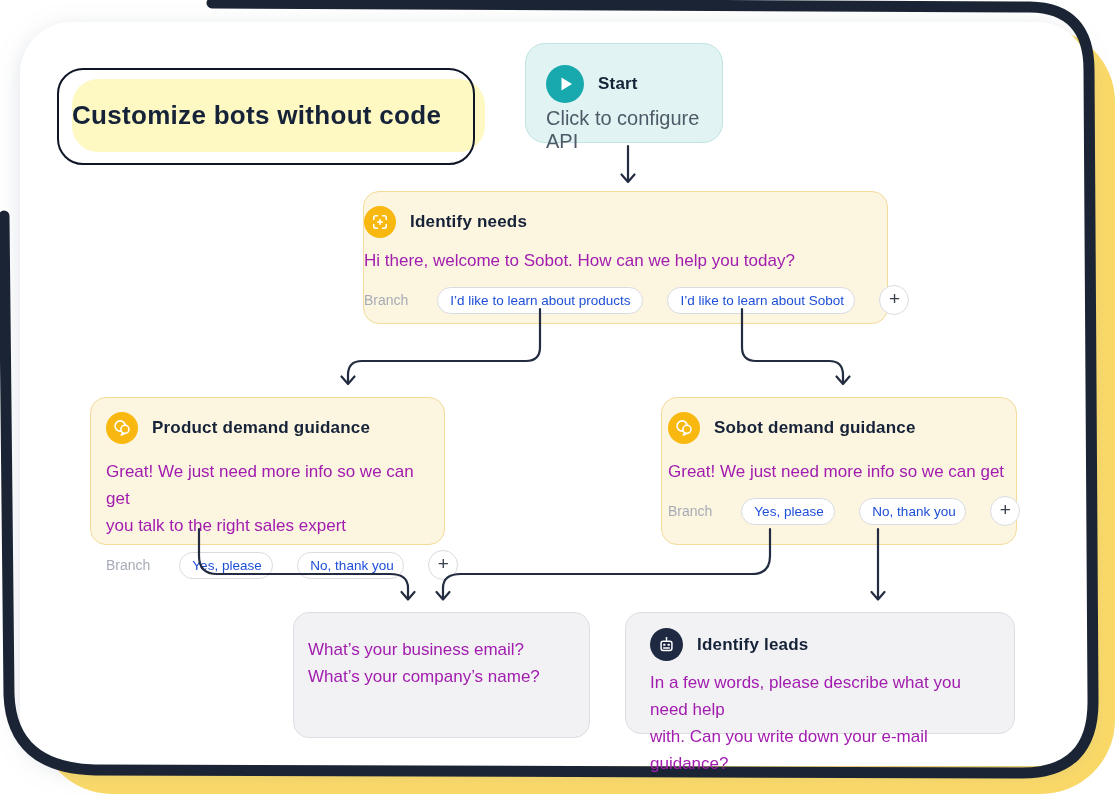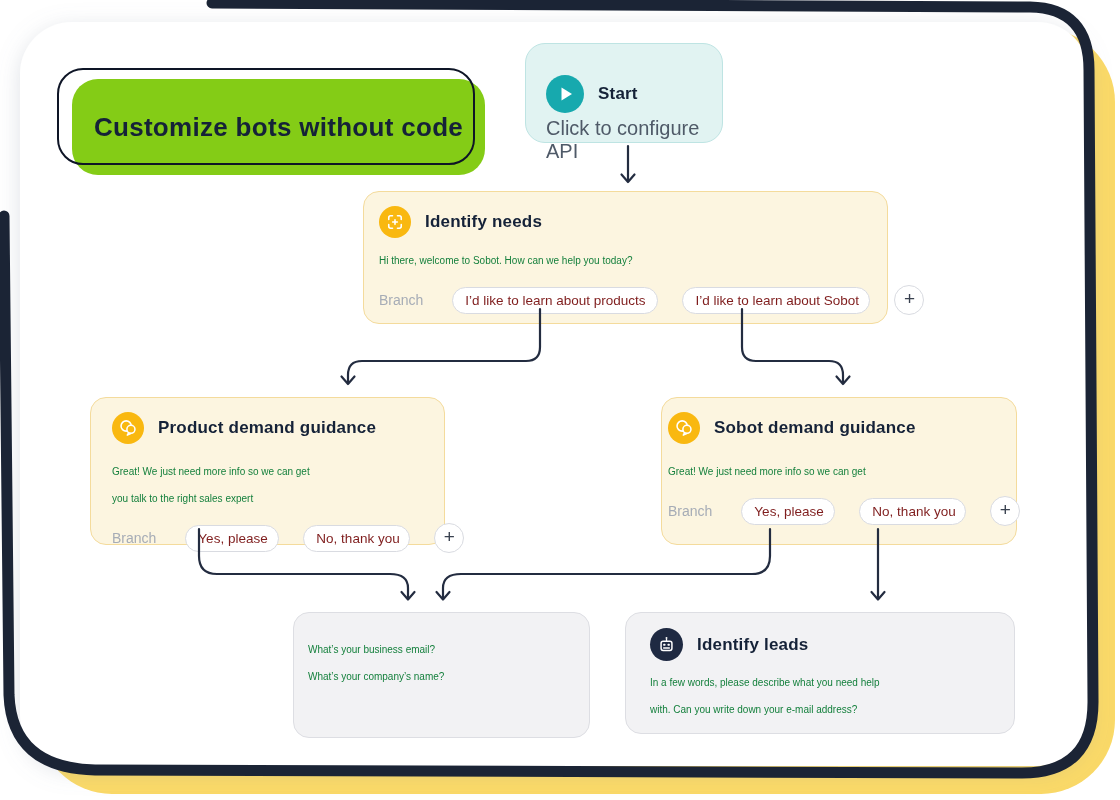--- a/index.html
+++ b/index.html
@@ -6,23 +6,23 @@
   body{
     width:1120px;height:800px;overflow:hidden;
     font-family:"Liberation Sans", sans-serif;
     -webkit-font-smoothing:antialiased;
   }
   .stage{position:relative;width:1120px;height:800px;}
   .stage > svg.layer{position:absolute;left:0;top:0;pointer-events:none;}
 
   
   .banner-fill{
-    position:absolute;left:72px;top:79px;width:413px;height:96px;
-    background:#84cc16;border-radius:26px;
-    display:flex;align-items:center;justify-content:center;z-index:3;
+    position:absolute;left:72px;top:79px;width:413px;height:73px;
+    background:#fef9c3;border-radius:26px;
+    display:flex;align-items:center;z-index:3;
   }
   .banner-outline{
     position:absolute;left:57px;top:68px;width:414px;height:93px;
     border:2.5px solid #0E1526;border-radius:26px;z-index:4;
   }
   .banner-label{
     font-size:26px;font-weight:600;color:#152238;letter-spacing:.3px;white-space:nowrap;
   }
 
   
@@ -31,40 +31,40 @@
   .node.gray{background:#F2F2F4;border:1.5px solid #DDDEE3;}
   .node.tealbg{background:#E1F3F2;border:1.5px solid #BEE4E3;border-radius:20px;}
 
   .node-header{display:flex;align-items:center;gap:14px;}
   .icon-circle{border-radius:50%;display:flex;align-items:center;justify-content:center;flex:0 0 auto;}
   .icon-circle.amber{width:32px;height:32px;background:#F9B810;}
   .icon-circle.navy{width:33px;height:33px;background:#1F2A42;}
   .icon-circle.teal{width:38px;height:38px;background:#17A9AE;}
 
   .node-title{font-size:17px;font-weight:700;color:#152238;letter-spacing:.2px;white-space:nowrap;}
-  .node-text{font-size:10px;color:#15803d;line-height:27px;}
+  .node-text{font-size:17px;color:#a21caf;line-height:27px;}
   .start-sub{font-size:20px;color:#4F5A68;margin-top:4px;}
 
   .branch-row{display:flex;align-items:center;gap:24px;margin-top:11px;}
   .branch-label{font-size:14px;color:#A6ACB6;margin-right:5px;}
   .pill{
     background:#ffffff;border:1.5px solid #D9DBE1;border-radius:16px;
-    padding:5px 12px;font-size:13.5px;color:#7f1d1d;white-space:nowrap;
+    padding:5px 12px;font-size:13.5px;color:#1d4ed8;white-space:nowrap;
     box-sizing:border-box;text-align:left;
   }
   .add-btn{
     width:30px;height:30px;border-radius:50%;border:1.5px solid #D9DBE1;background:#ffffff;
     display:flex;align-items:center;justify-content:center;
     font-size:19px;font-weight:400;color:#39414F;box-sizing:border-box;flex:0 0 auto;
     padding-bottom:2px;
   }
 
-  #node-start{left:525px;top:43px;width:198px;height:100px;padding:31px 20px;}
-  #node-identify{left:363px;top:191px;width:525px;height:133px;padding:14px 15px;}
-  #node-product{left:90px;top:397px;width:355px;height:148px;padding:14px 21px;}
+  #node-start{left:525px;top:43px;width:198px;height:100px;padding:21px 20px;}
+  #node-identify{left:363px;top:191px;width:525px;height:133px;padding:14px 0;}
+  #node-product{left:90px;top:397px;width:355px;height:148px;padding:14px 15px;}
   #node-sobot{left:661px;top:397px;width:356px;height:148px;padding:14px 6px;}
   #node-request{left:293px;top:612px;width:297px;height:126px;padding:15px 14px;}
   #node-leads{left:625px;top:612px;width:390px;height:122px;padding:15px 24px;}
 
   #node-identify .node-text{margin-top:9px;}
   #node-product .node-text,#node-sobot .node-text{margin-top:14px;}
   #node-request .node-text,#node-leads .node-text{margin-top:8px;}
 </style>
 </head>
 <body>
@@ -182,21 +182,21 @@
           <circle cx="12" cy="4.6" r="1.1" fill="#ffffff"></circle>
           <rect x="8.3" y="11.2" width="2.4" height="2.2" rx="0.6" fill="#ffffff"></rect>
           <rect x="13.3" y="11.2" width="2.4" height="2.2" rx="0.6" fill="#ffffff"></rect>
           <path d="M8.8 16 H15.2" stroke="#ffffff" stroke-width="1.7" stroke-linecap="round"></path>
         </svg>
       </span>
       <span class="node-title">Identify leads</span>
     </div>
     <div class="node-text">
       <div>In a few words, please describe what you need help</div>
-      <div>with. Can you write down your e-mail address?</div>
+      <div>with. Can you write down your e-mail guidance?</div>
     </div>
   </div>
 
   <svg class="layer" width="1120" height="800" viewBox="0 0 1120 800" style="z-index:8;" fill="none" stroke="#232C40" stroke-width="2.2" stroke-linecap="round" stroke-linejoin="round">
     <g>
       <path d="M628 146 V181"></path>
         <path d="M621.5 174.5 L628 182 L634.5 174.5"></path>
     </g>
     <g>
       <path d="M540 309 V347 Q540 361 526 361 H362 Q348 361 348 375 V383"></path>

